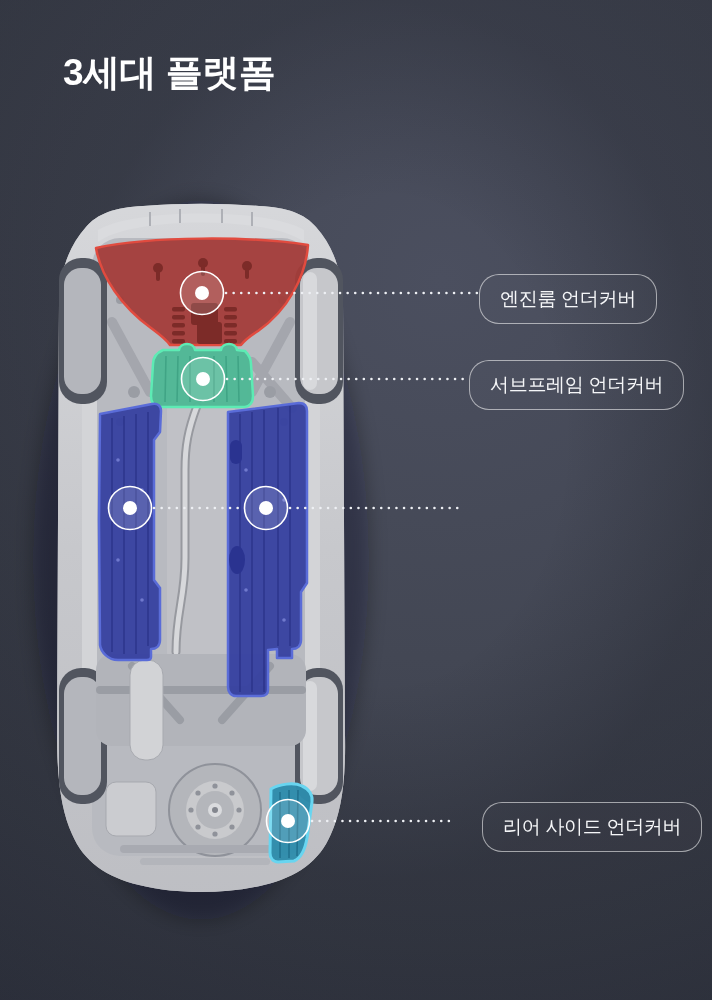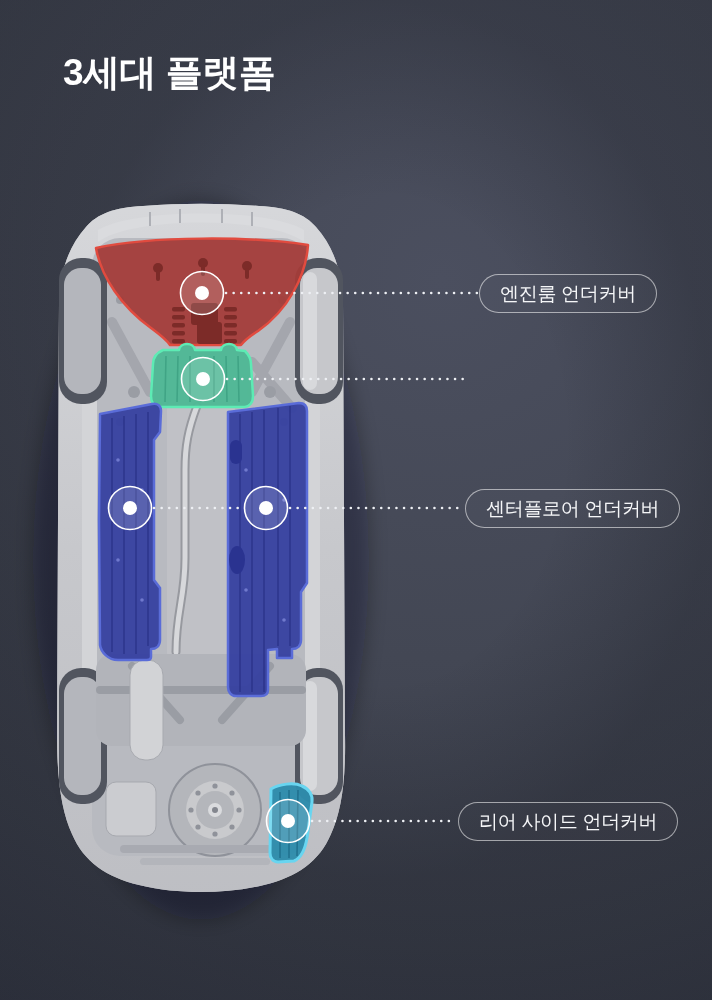--- a/index.html
+++ b/index.html
@@ -17,21 +17,21 @@
     content:"";position:absolute;inset:0;pointer-events:none;
     background:radial-gradient(closest-side at 54% 44%, rgba(0,0,0,0) 55%, rgba(10,12,18,0.22) 100%);
   }
   .title{
     position:absolute;left:55px;top:38px;margin:8px;z-index:3;
     color:#ffffff;font-size:37px;font-weight:700;line-height:53px;letter-spacing:-0.5px;
   }
   .title .title-line{display:block;}
   .illustration{position:absolute;left:0;top:0;z-index:1;}
   .pill{
-    position:absolute;z-index:4;height:39px;box-sizing:border-box;
+    position:absolute;z-index:4;height:50px;box-sizing:border-box;
     display:flex;align-items:center;padding:0 20px;
     border:1.2px solid rgba(255,255,255,0.55);
     border-radius:20px;
     color:#f5f6f8;font-size:19px;letter-spacing:-0.3px;white-space:nowrap;
     background:rgba(255,255,255,0.02);
   }
 </style>
 </head>
 <body>
 
@@ -270,20 +270,20 @@
       <path d="M 227 379 L 467 379"></path>
       <path d="M 154 508 L 242 508"></path>
       <path d="M 290 508 L 463 508"></path>
       <path d="M 312 821 L 456 821"></path>
     </g>
   </svg>
 
   <div class="pill" style="left:479px;top:274px">
     <span>엔진룸 언더커버</span>
   </div>
-  <div class="pill" style="left:465px;top:489px">
-    <span>센터플로어 언더커버</span>
+  <div class="pill" style="left:469px;top:360px">
+    <span>서브프레임 언더커버</span>
   </div>
-  <div class="pill" style="left:458px;top:802px">
+  <div class="pill" style="left:482px;top:802px">
     <span>리어 사이드 언더커버</span>
   </div>
 
 </div>
 
 </body></html>

